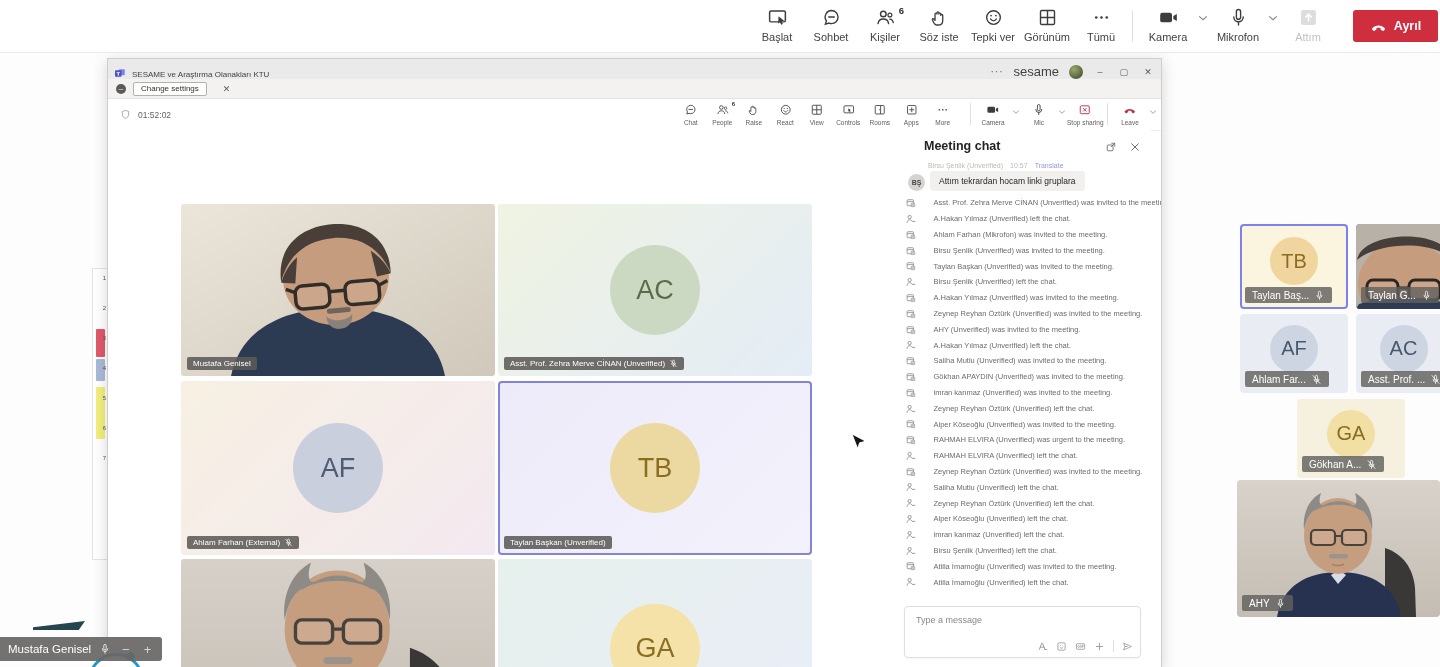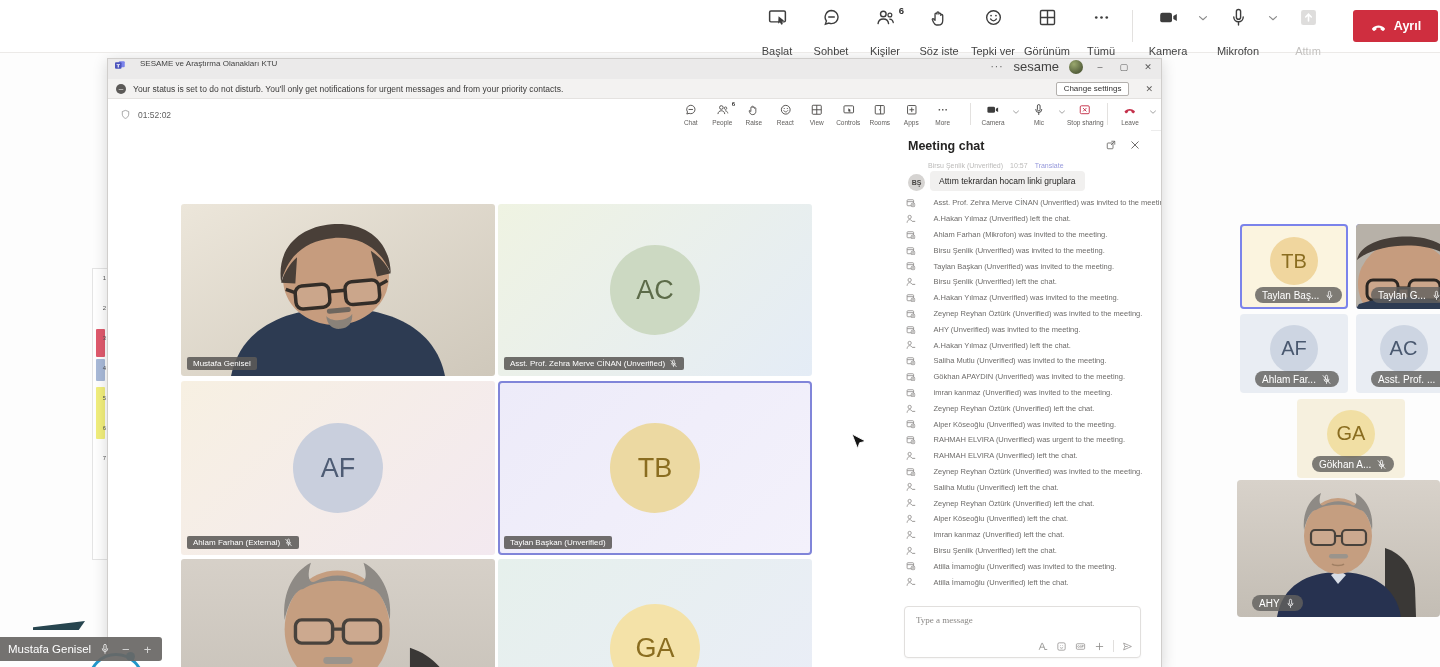--- a/index.html
+++ b/index.html
@@ -10,21 +10,21 @@
   .outer-toolbar{position:absolute;top:0;left:0;right:0;height:52px;background:#fff;
                  border-bottom:1px solid #eceae8;z-index:60;display:flex;align-items:center}
   .o-timer{position:absolute;left:14px;top:0;height:52px;display:flex;align-items:center;gap:13px;
            font-size:13px;color:#2f2f2f}
   .o-timer .ic{width:20px;height:20px;color:#5c5c5c}
   .o-actions{position:absolute;left:750px;top:3px;display:flex}
   .obtn{width:54px;text-align:center;cursor:pointer;padding-top:4px}
   .oicon{position:relative;height:22px;display:flex;justify-content:center}
   .oicon .ic{width:21px;height:21px;color:#3d3d3d}
   .obadge{position:absolute;top:-2px;right:8px;font-size:9.5px;font-weight:bold;color:#2f2f2f}
-  .olabel{font-size:11px;color:#424242;margin-top:16px;white-space:nowrap}
+  .olabel{font-size:11px;color:#424242;margin-top:2px;white-space:nowrap}
   .o-sep{position:absolute;left:1132px;top:10px;width:1px;height:32px;background:#e3e1df}
   .o-devices{position:absolute;left:1140px;top:3px;display:flex;align-items:flex-start}
   .odev{display:flex;align-items:flex-start}
   .odev .obtn{width:56px}
   .ochev{width:14px;height:14px;color:#8a8a8a;margin-top:8px;cursor:pointer}
   .obtn.disabled .ic,.obtn.disabled .olabel{color:#c3c1bf}
   .o-leave{position:absolute;left:1353px;top:10px;width:85px;height:32px;border-radius:3px;
            background:#cf2e3f;color:#fff;display:flex;align-items:center;justify-content:center;
            gap:7px;font-size:12.5px;font-weight:bold;cursor:pointer}
   .o-leave .ic{width:17px;height:17px;color:#fff}
@@ -38,21 +38,21 @@
   .deco-tri{position:absolute;left:33px;top:569px;width:52px;height:9px;background:#27454f;
             clip-path:polygon(0 70%,100% 0,88% 100%,0 100%);z-index:5}
   .d-logo{position:absolute;left:88px;top:601px;width:50px;height:50px;border-radius:50%;
           border:3px solid #2196c9;background:#fff;z-index:20;display:flex;align-items:center;
           justify-content:center;font-weight:bold;font-size:22px;color:#13699c}
   .d-logo i{position:absolute;top:-4px;right:6px;width:9px;height:9px;border-radius:50%;
             background:#2196c9}
   
   .win{position:absolute;left:107px;top:6px;width:1053px;height:609px;background:#fff;
        border:1px solid #d0cecc;box-shadow:0 3px 14px rgba(0,0,0,.16);z-index:10;overflow:hidden}
-  .titlebar{height:20px;background:#ebeaea;display:flex;align-items:flex-start;padding:0 6px;gap:14px}
+  .titlebar{height:20px;background:#ebeaea;display:flex;align-items:flex-end;padding:0 6px;gap:6px}
   .titlebar .ic-logo{width:12px;height:12px}
   .tb-title{font-size:8px;color:#424242;flex:1}
   .tb-right{display:flex;align-items:center;gap:10px;color:#5f5f5f}
   .tb-dots{font-size:10px;letter-spacing:1px}
   .tb-acct{font-size:13px;color:#424242}
   .tb-avatar{width:14px;height:14px;border-radius:50%;
              background:radial-gradient(circle at 35% 30%,#9aa86e,#55603c 70%)}
   .wc{font-size:9px;color:#5a5a5a;width:14px;text-align:center;cursor:pointer}
   .banner{height:19px;background:#f3f2f1;border-bottom:1px solid #e4e2e0;display:flex;
           align-items:center;padding:0 8px;gap:7px}
@@ -90,49 +90,49 @@
   .av-circle{position:absolute;left:50%;top:50%;transform:translate(-50%,-50%);border-radius:50%;
              display:flex;align-items:center;justify-content:center;font-size:27px;color:#6a6a3a}
   .pill{position:absolute;left:6px;bottom:6px;display:flex;align-items:center;gap:4px;
         background:rgba(92,90,88,.88);color:#fff;border-radius:2px;padding:2px 6px;
         font-size:8px;white-space:nowrap;max-width:92%;overflow:hidden}
   .pill .ic{width:9px;height:9px;color:#fff}
   .pvid{position:absolute;inset:0;width:100%;height:100%}
   .fake-cursor{position:absolute;left:851px;top:381px;width:13px;height:19px;z-index:30}
   
   .chat{position:absolute;left:788px;top:70px;width:255px;bottom:0;background:#fff}
-  .chat-head{position:absolute;top:10px;left:12px;right:10px;display:flex;align-items:flex-start}
+  .chat-head{position:absolute;top:10px;left:28px;right:10px;display:flex;align-items:flex-end}
   .chat-title{font-weight:bold;font-size:12.5px;color:#252423;flex:1}
   .chat-head .ic{width:12px;height:12px;color:#605e5c;margin-left:12px;cursor:pointer}
   .ctx-line{position:absolute;top:33px;left:32px;font-size:7px;color:#979593;opacity:.65;
             white-space:nowrap;display:flex;gap:7px}
   .ctx-line .lnk{color:#5b5fc7}
   .bubble-row{position:absolute;top:42px;left:12px;display:flex;align-items:flex-end;gap:5px}
   .b-avatar{width:17px;height:17px;border-radius:50%;background:#d6d4d2;color:#484644;
             font-size:7px;font-weight:bold;display:flex;align-items:center;justify-content:center}
   .bubble{background:#f1f0ef;border-radius:4px;padding:5px 9px;font-size:8.5px;color:#252423}
   .msgs{position:absolute;top:66px;left:10px;right:4px}
   .msg{height:15.8px;display:flex;align-items:center;gap:18px;font-size:7.5px;color:#6e6c6a;
        white-space:nowrap}
   .msg .ic{width:9.5px;height:9.5px;color:#8a8886}
   .compose{position:absolute;left:8px;right:10px;top:477px;height:50px;border:1px solid #e1dfdd;
            border-radius:4px;background:#fff;box-shadow:0 1px 2px rgba(0,0,0,.04)}
   .compose input{position:absolute;left:9px;top:7px;right:8px;border:none;outline:none;
-                 font-size:9px;color:#444;font-family:Liberation Serif, serif;background:transparent}
+                 font-size:9px;color:#444;font-family:Liberation Sans, sans-serif;background:transparent}
   .compose input::placeholder{color:#8a8886}
   .compose-icons{position:absolute;right:7px;bottom:5px;display:flex;align-items:center;gap:8px}
   .compose-icons .ic{width:11px;height:11px;color:#8a8886;cursor:pointer}
   .ci-sep{width:1px;height:12px;background:#e1dfdd}
   
   .fs-tile{position:absolute;border-radius:4px;overflow:hidden;z-index:40;background:#eee}
   .fs-tile.speaking{outline:2.5px solid #7b83eb;outline-offset:-2px}
   .fs-circle{position:absolute;left:50%;top:44%;transform:translate(-50%,-50%);border-radius:50%;
              display:flex;align-items:center;justify-content:center;font-size:20px}
-  .fs-pill{position:absolute;left:15px;bottom:6px;display:flex;align-items:center;gap:5px;
-           background:rgba(97,96,94,.82);color:#fff;border-radius:8px;padding:2.5px 7px;
+  .fs-pill{position:absolute;left:5px;bottom:6px;display:flex;align-items:center;gap:5px;
+           background:rgba(97,96,94,.82);color:#fff;border-radius:2px;padding:2.5px 7px;
            font-size:10px;white-space:nowrap;max-width:93%}
   .fs-pill .ic{width:11px;height:11px;color:#fff}
   
   .present{position:absolute;left:0;top:585px;height:24px;background:rgba(104,102,100,.92);
            color:#fff;display:flex;align-items:center;padding:0 8px;gap:8px;z-index:45;
            border-radius:0 3px 3px 0;font-size:11.5px}
   .present .ic{width:12px;height:12px;color:#fff}
   .pz{font-size:13px;color:#d8d8d8;cursor:pointer;padding:0 3px}
 </style>
 </head>
@@ -462,21 +462,20 @@
         <span class="tb-dots">···</span>
         <span class="tb-acct">sesame</span>
         <span class="tb-avatar"></span>
         <span class="wc">–</span>
         <span class="wc">▢</span>
         <span class="wc">✕</span>
       </div>
     </div>
     <div class="banner">
       <span class="dnd-ic">–</span>
-      <span class="banner-text">Your status is set to do not disturb. You'll only get notifications for urgent messages and from your priority contacts.</span>
       <span class="banner-btn">Change settings</span>
       <span class="banner-x">✕</span>
     </div>
     <div class="meetbar">
       <div class="m-timer">
         <svg class="ic">
             <use href="#i-shield"></use>
           </svg>
         <span>01:52:02</span>
       </div>

